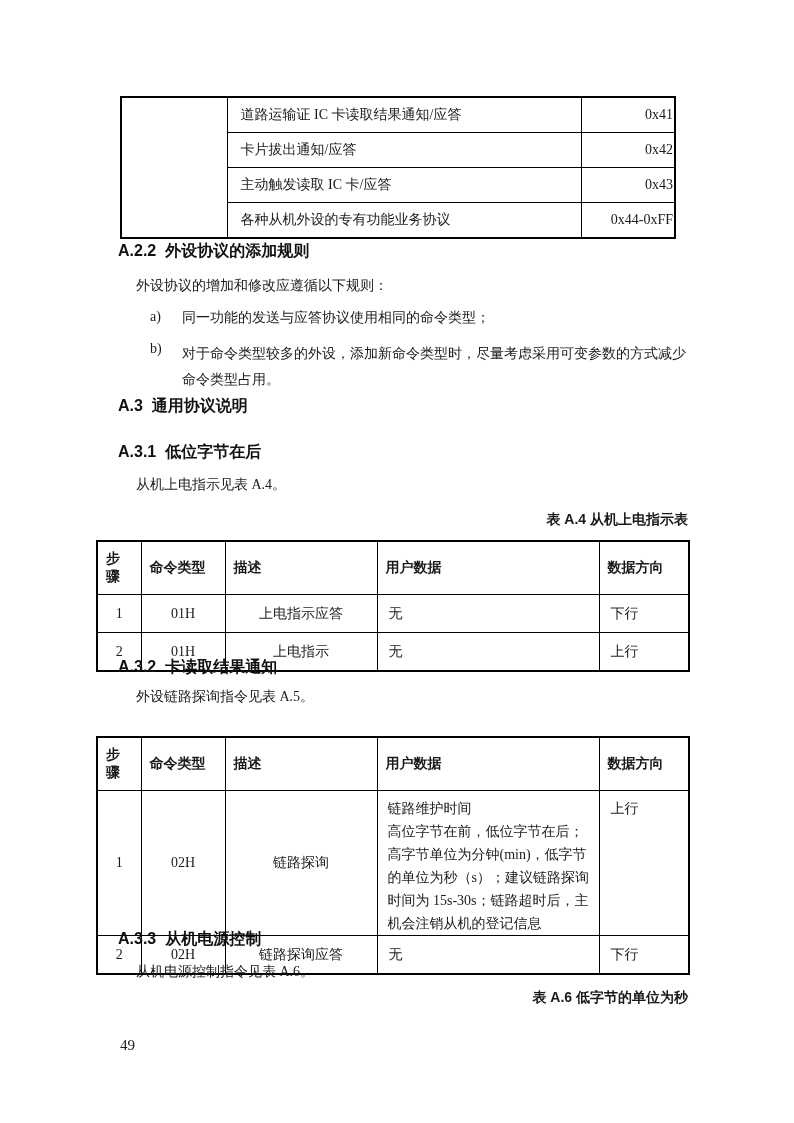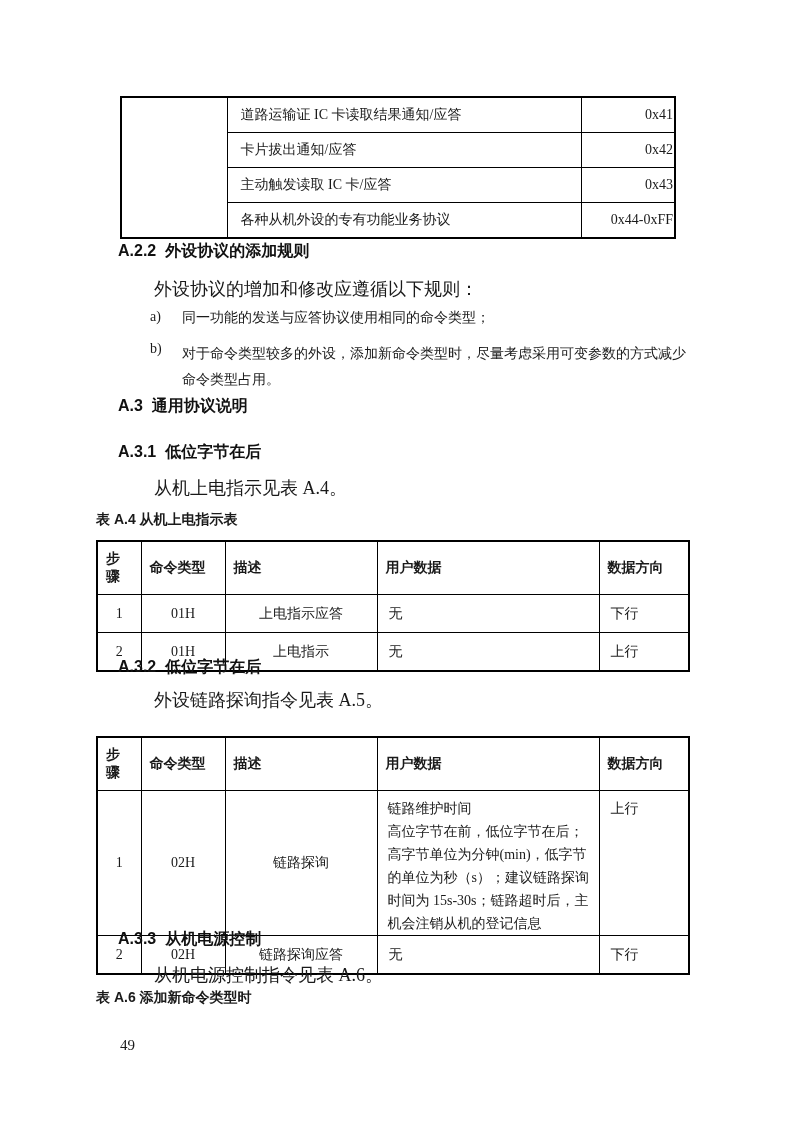--- a/index.html
+++ b/index.html
@@ -66,26 +66,26 @@
   }
 
   
   .heading {
     position: absolute; left: 118px;
     font-family: "Liberation Sans", "DejaVu Sans", sans-serif;
     font-weight: bold; font-size: 16px;
     white-space: pre; color: #111;
   }
   .body-text {
-    position: absolute; left: 154px;
-    font-size: 18px; white-space: pre;
+    position: absolute; left: 136px;
+    font-size: 14px; white-space: pre;
   }
   .caption {
     position: absolute; left: 96px; width: 592px;
-    text-align: left;
+    text-align: right;
     font-family: "Liberation Sans", "DejaVu Sans", sans-serif;
     font-weight: bold; font-size: 14px;
   }
   .list-item {
     position: absolute; left: 150px;
     display: flex; font-size: 14px;
   }
   .list-item .marker { width: 32px; flex: 0 0 32px; }
   .list-item .item-text { width: 505px; line-height: 26px; }
   #item-a .item-text { line-height: 18px; }
@@ -170,21 +170,21 @@
     <tr>
       <td>2</td>
       <td>01H</td>
       <td>上电指示</td>
       <td class="left-cell">无</td>
       <td class="left-cell">上行</td>
     </tr>
   </tbody>
     </table>
 
-  <div class="heading" style="top:657px">A.3.2  低位字节在后</div>
+  <div class="heading" style="top:657px">A.3.2  卡读取结果通知</div>
   <div class="body-text" style="top:688px">外设链路探询指令见表 A.5。</div>
 
   <table id="table-a5" class="cmd-table">
     <colgroup>
       <col style="width:44px">
         <col style="width:84px">
         <col style="width:152px">
         <col style="width:222px">
         <col style="width:90px">
     </colgroup>
@@ -211,17 +211,17 @@
       <td>02H</td>
       <td>链路探询应答</td>
       <td class="left-cell">无</td>
       <td class="left-cell">下行</td>
     </tr>
   </tbody>
     </table>
 
   <div class="heading" style="top:929px">A.3.3  从机电源控制</div>
   <div class="body-text" style="top:963px">从机电源控制指令见表 A.6。</div>
-  <div class="caption" style="top:989px">表 A.6 添加新命令类型时</div>
+  <div class="caption" style="top:989px">表 A.6 低字节的单位为秒</div>
 
   <div class="page-number">49</div>
 
 </div>
 
 </body></html>

